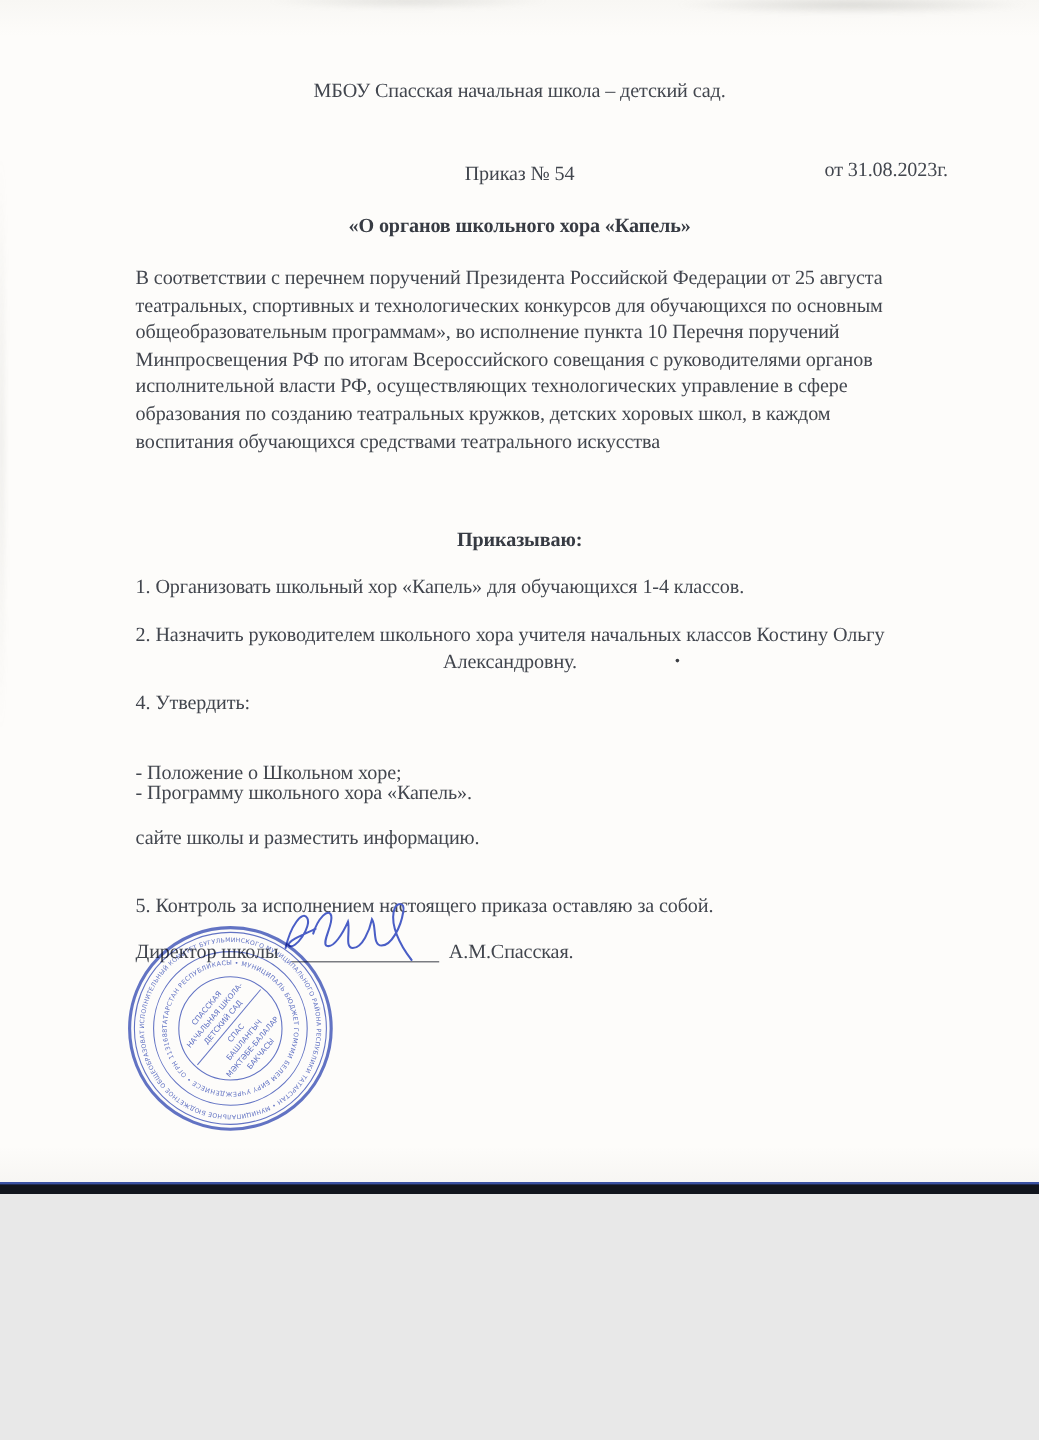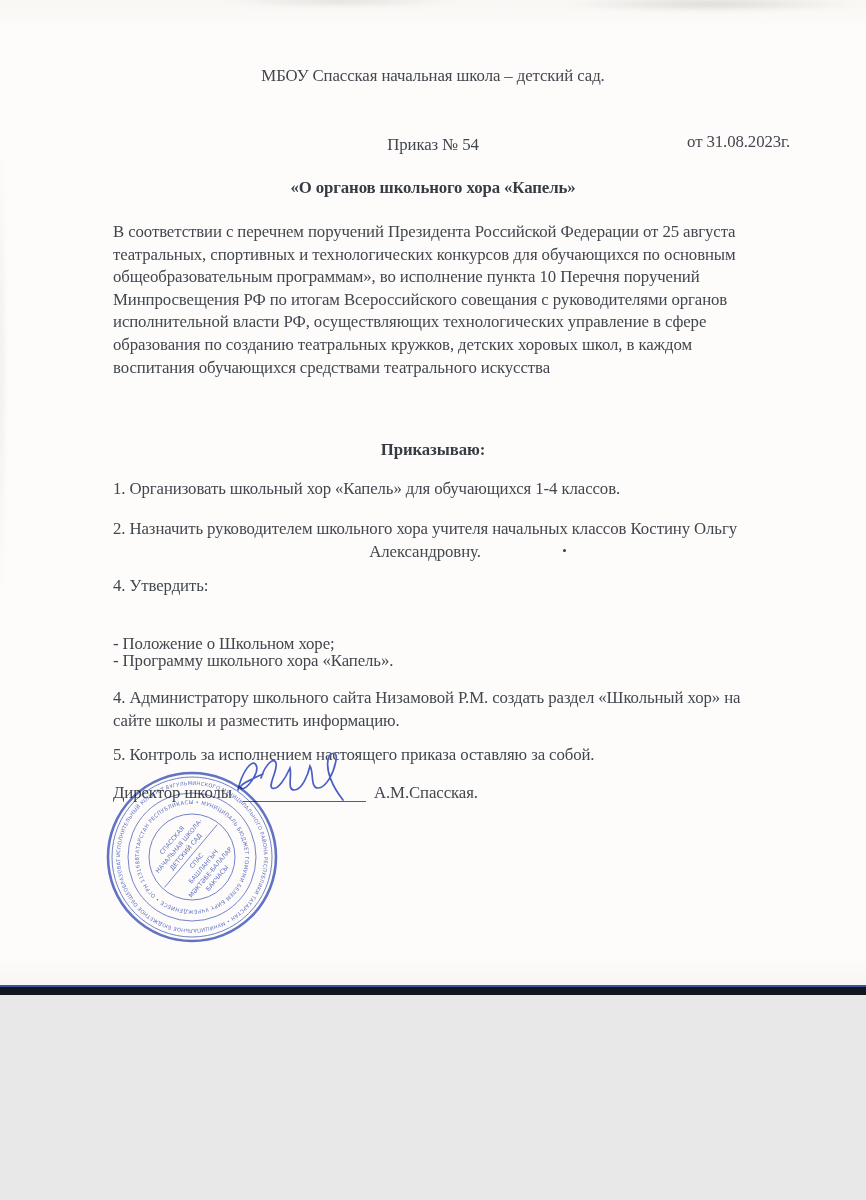--- a/index.html
+++ b/index.html
@@ -65,21 +65,20 @@
   <div class="abs doc-left t item" style="top:574px;">
     <div class="pline">4. Утвердить:</div>
   </div>
   <div class="abs doc-left t item" style="top:612px;margin-top:20px;">
     <div class="pline">- Положение о Школьном хоре;</div>
   </div>
   <div class="abs doc-left t item" style="top:649px;">
     <div class="pline">- Программу школьного хора «Капель».</div>
   </div>
   <div class="abs doc-left t item" style="top:686px;">
-    <div class="pline"> 4. Администратору школьного сайта Низамовой Р.М. создать раздел «Школьный хор» на</div>
     <div class="pline">сайте школы и разместить информацию.</div>
   </div>
   <div class="abs doc-left t item" style="top:743px;">
     <div class="pline">5. Контроль за исполнением настоящего приказа оставляю за собой.</div>
   </div>
 
   <div class="abs stray-dot"></div>
 
   <div class="abs doc-left t" style="top:783px;text-align:center;">Директор школы</div>
   <div class="abs sig-underline"></div>

